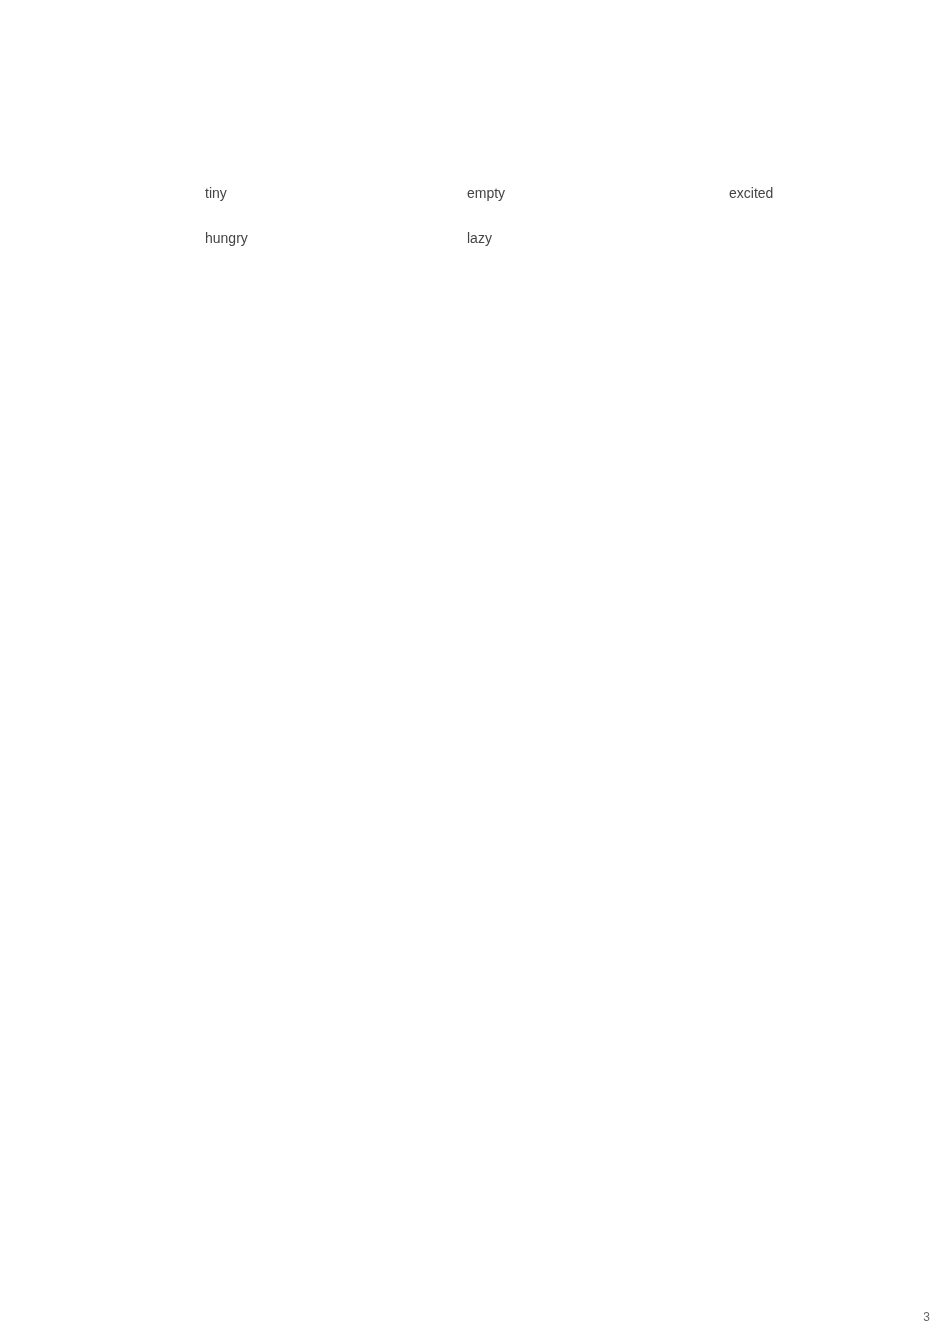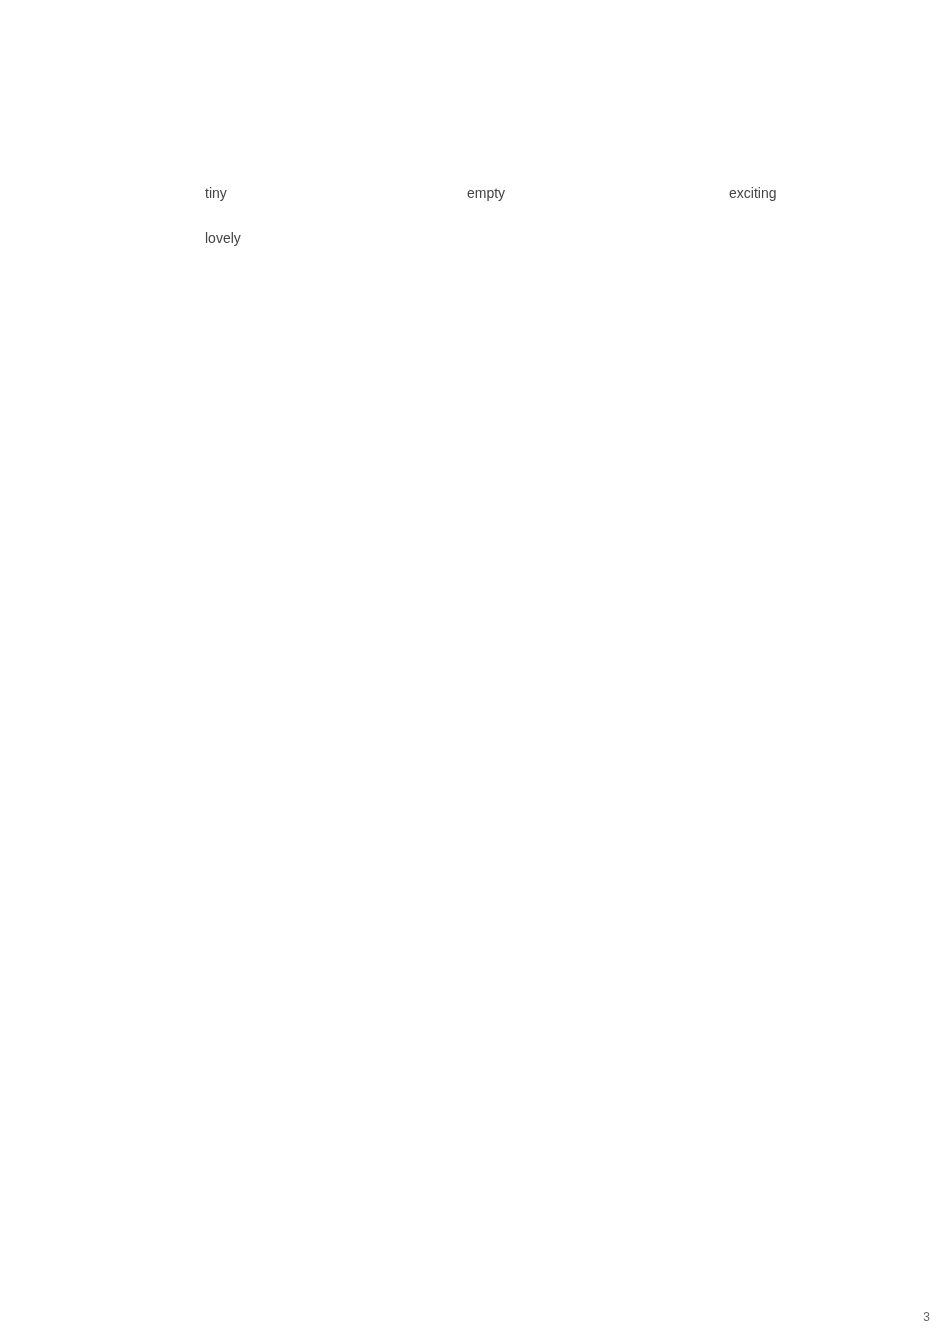--- a/index.html
+++ b/index.html
@@ -45,18 +45,19 @@
     }
   </style>
 </head>
 <body>
 
 <div class="word-grid">
 
   <div class="word-cell">tiny</div>
 
   <div class="word-cell">empty</div>
-  <div class="word-cell">exciting</div>
+  <div class="word-cell">excited</div>
 
-  <div class="word-cell">lovely</div>
+  <div class="word-cell">hungry</div>
+  <div class="word-cell">lazy</div>
 </div>
 
 <div class="page-number">3</div>
 
 </body></html>

